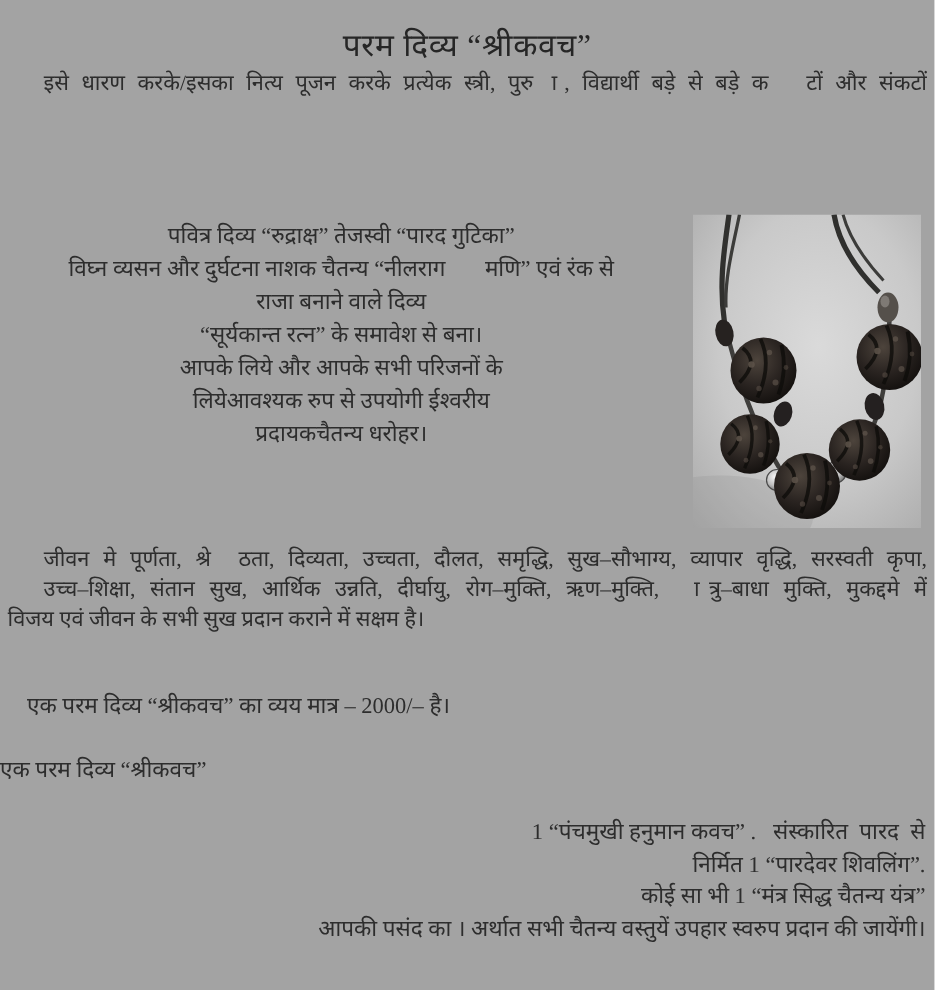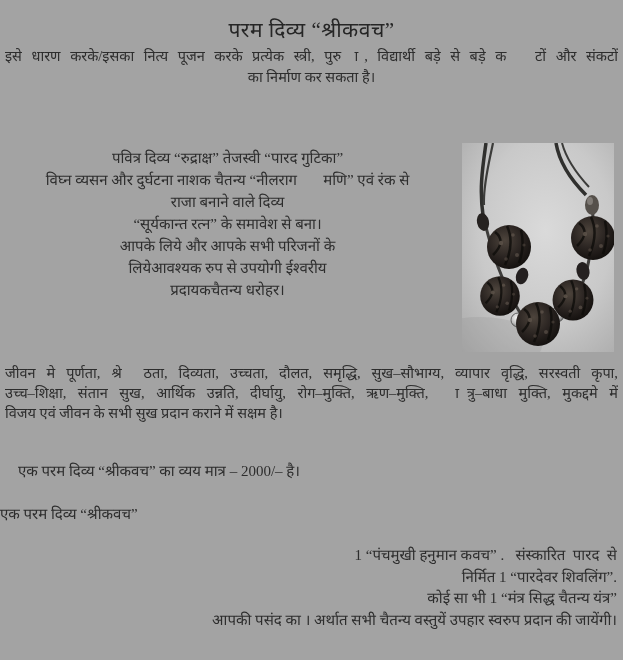--- a/index.html
+++ b/index.html
@@ -17,21 +17,21 @@
     text-align: center;
     font-size: 21px; line-height: 28px; font-weight: 400;
     color: #262626;
     letter-spacing: 0.5px;
   }
   .intro {
     position: absolute; left: 5px; top: 46px; width: 613px;
     font-size: 14.5px; line-height: 21px;
   }
   .intro .ln { height: 21px; overflow: hidden; }
-  .jl { text-align: justify; text-align-last: justify; }
+  .jl { text-align: justify; text-align-last: justify; margin-left: 24px; }
   .ctr { text-align: center; }
   .product {
     position: absolute; left: 0; top: 147px; width: 455px;
     font-size: 15px; line-height: 22px;
     text-align: center;
   }
   .product .ln { height: 22px; overflow: hidden; white-space: pre-wrap; text-align: center; }
   .photo {
     position: absolute; left: 462px; top: 143px; width: 152px; height: 209px;
   }
@@ -57,21 +57,20 @@
 </style>
 </head>
 <body>
 
 <div class="sheet">
 
   <div class="page-title">परम दिव्य “श्रीकवच”</div>
 
   <div class="intro">
     <div class="ln jl">इसे धारण करके/इसका नित्य पूजन करके प्रत्येक स्त्री, पुरु&nbsp;&nbsp;ा, विद्यार्थी बड़े से बड़े क&nbsp;&nbsp;&nbsp;टों और संकटों</div>
-    <div class="ln ctr">का निर्माण कर सकता है।</div>
   </div>
 
   <div class="product">
     <div class="ln">पवित्र दिव्य “रुद्राक्ष” तेजस्वी “पारद गुटिका”</div>
     <div class="ln">विघ्न व्यसन और दुर्घटना नाशक चैतन्य “नीलराग&nbsp;&nbsp;&nbsp;&nbsp;&nbsp;&nbsp;&nbsp;मणि” एवं रंक से</div>
     <div class="ln">राजा बनाने वाले दिव्य</div>
     <div class="ln">“सूर्यकान्त रत्न” के समावेश से बना।</div>
     <div class="ln">आपके लिये और आपके सभी परिजनों के</div>
     <div class="ln">लियेआवश्यक रुप से उपयोगी ईश्वरीय</div>
     <div class="ln">प्रदायकचैतन्य धरोहर।</div>

